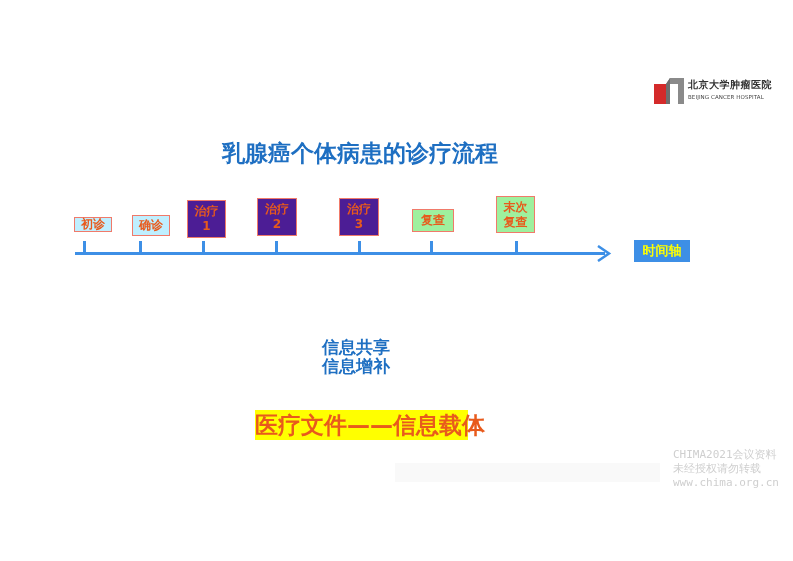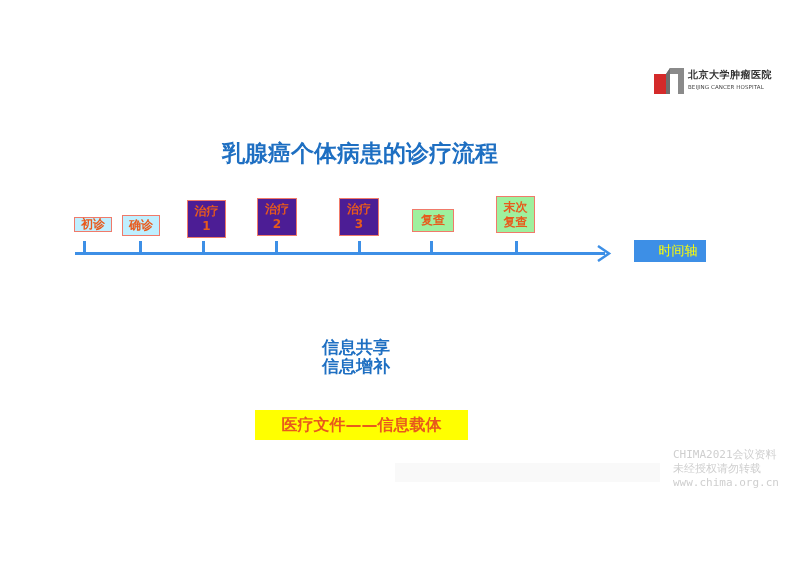--- a/index.html
+++ b/index.html
@@ -4,21 +4,21 @@
 <style>
   html, body { margin: 0; padding: 0; }
   body {
     width: 793px; height: 561px; position: relative; overflow: hidden;
     background: #ffffff;
     font-family: "DejaVu Sans", "Liberation Sans", sans-serif;
   }
   .abs { position: absolute; }
 
   
-  .logo { left: 654px; top: 66px; width: 130px; height: 30px; }
+  .logo { left: 654px; top: 76px; width: 130px; height: 30px; }
   .logo-mark { position: absolute; left: 0; top: 2px; width: 30px; height: 26px; }
   .logo-cn { position: absolute; left: 34px; top: 2px; font-size: 10px; font-weight: bold; color: #333; letter-spacing: 0.5px; white-space: nowrap; }
   .logo-en { position: absolute; left: 34px; top: 18px; font-size: 5.5px; color: #444; white-space: nowrap; letter-spacing: 0.1px; }
 
   .title {
     left: 200px; top: 138px; width: 320px; text-align: center;
     font-size: 23px; font-weight: bold; color: #1e6fc2; white-space: nowrap;
   }
 
   
@@ -31,27 +31,27 @@
     font-weight: bold; color: #e85a1c; font-size: 12px; text-align: center;
     line-height: 15px; display: flex; flex-direction: column; justify-content: center;
     white-space: nowrap;
   }
   .box.blue { background: #bfefff; }
   .box.yellow { background: #4c1d95; }
   .box.green { background: #9ef09e; }
 
   .time-label {
     left: 634px; top: 240px; width: 56px; height: 22px; background: #3d8fe6;
-    color: #ffff00; font-weight: normal; font-size: 13px; text-align: center; line-height: 22px; padding-left: 16px;
+    color: #ffff00; font-weight: bold; font-size: 13px; text-align: center; line-height: 22px;
   }
 
   .info { font-size: 17px; font-weight: bold; color: #1e6fc2; white-space: nowrap; }
   .carrier {
     left: 255px; top: 410px; width: 213px; height: 30px; background: #ffff00;
-    color: #e85a1c; font-size: 16px; font-weight: bold; text-align: center; line-height: 30px; white-space: nowrap;
+    color: #e85a1c; font-size: 23px; font-weight: bold; text-align: center; line-height: 30px; white-space: nowrap;
   }
 
   .faint-band { left: 395px; top: 463px; width: 265px; height: 19px; background: #f9f9f9; }
 
   .watermark {
     left: 673px; top: 448px; font-family: "DejaVu Sans Mono", "Liberation Mono", monospace;
     font-size: 11px; color: #cfcfcf; line-height: 14px; white-space: nowrap;
   }
 </style>
 </head>
@@ -78,21 +78,21 @@
 <div class="abs tick" style="left:139px"></div>
 <div class="abs tick" style="left:202px"></div>
 <div class="abs tick" style="left:275px"></div>
 <div class="abs tick" style="left:358px"></div>
 <div class="abs tick" style="left:430px"></div>
 <div class="abs tick" style="left:515px"></div>
 
 <div class="box blue" style="left:74px; top:217px; width:38px; height:15px;">
   <span>初诊</span>
 </div>
-<div class="box blue" style="left:122px; top:215px; width:38px; height:21px;">
+<div class="box blue" style="left:132px; top:215px; width:38px; height:21px;">
   <span>确诊</span>
 </div>
 <div class="box yellow" style="left:187px; top:200px; width:39px; height:38px;">
   <span>治疗</span>
   <span>1</span>
 </div>
 <div class="box yellow" style="left:257px; top:198px; width:40px; height:38px;">
   <span>治疗</span>
   <span>2</span>
 </div>

